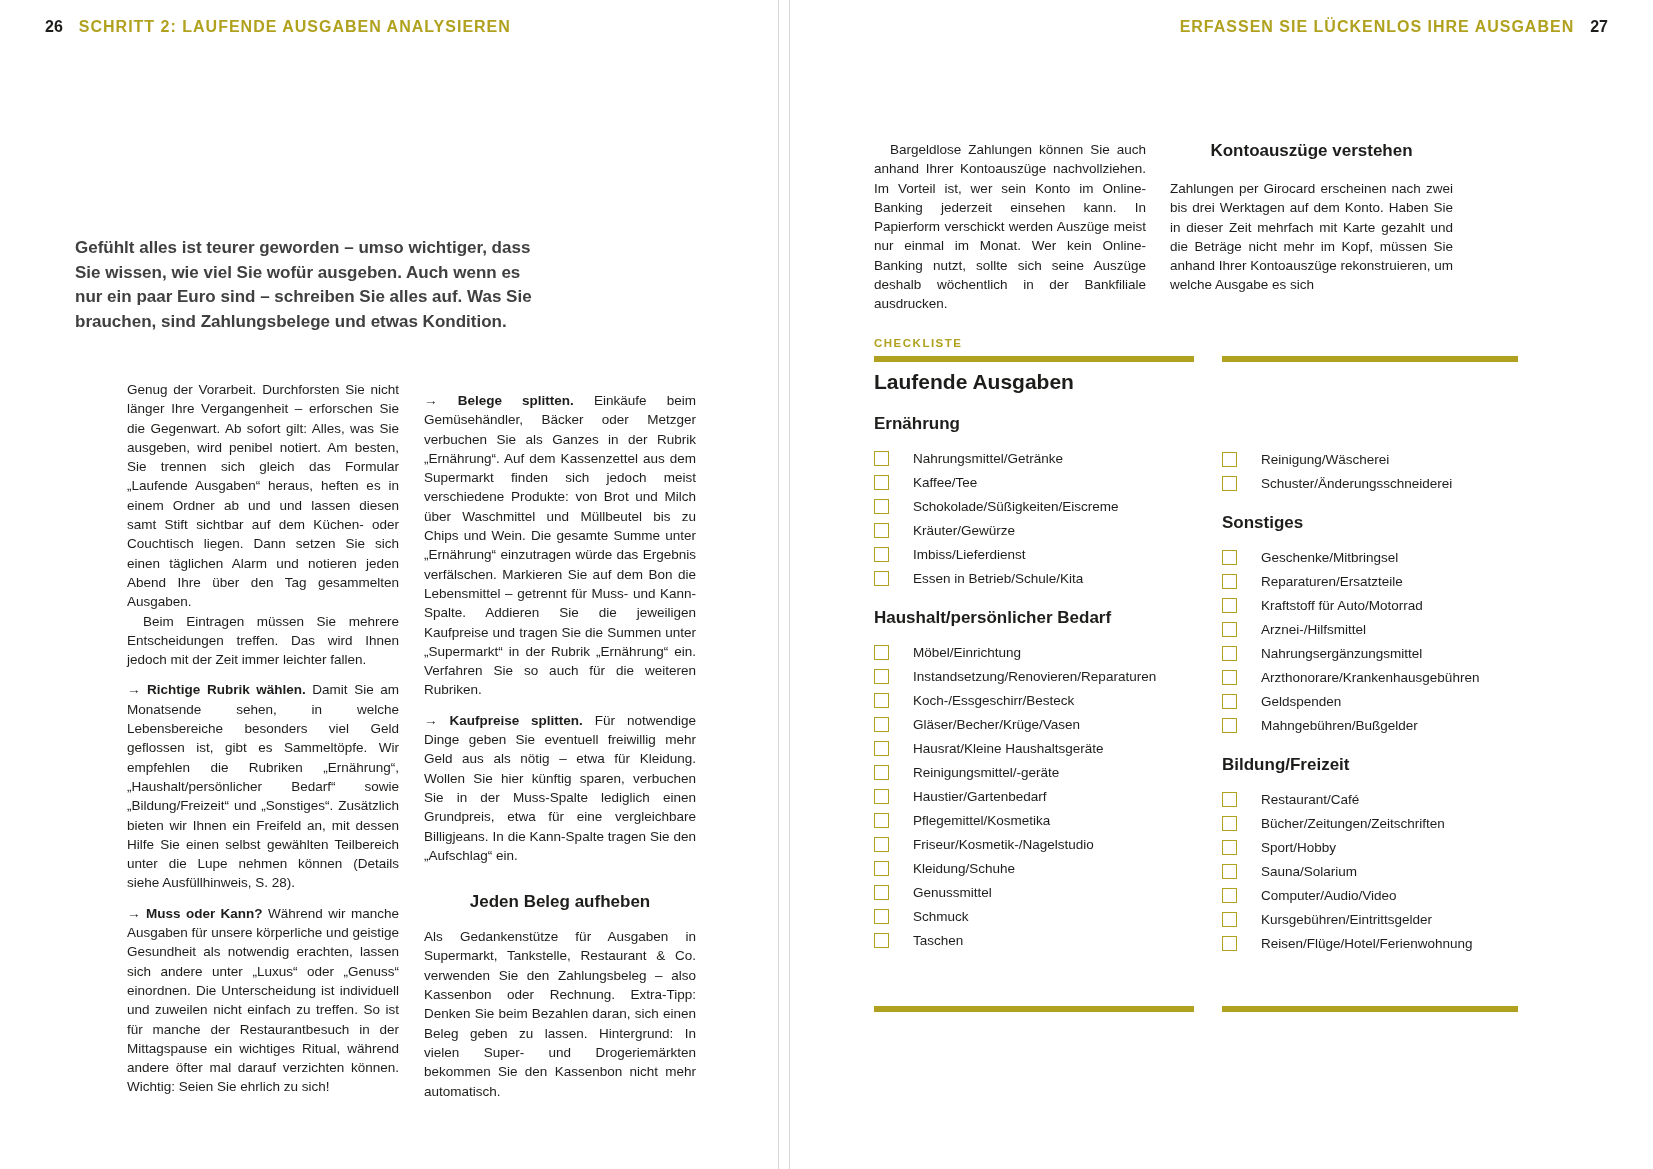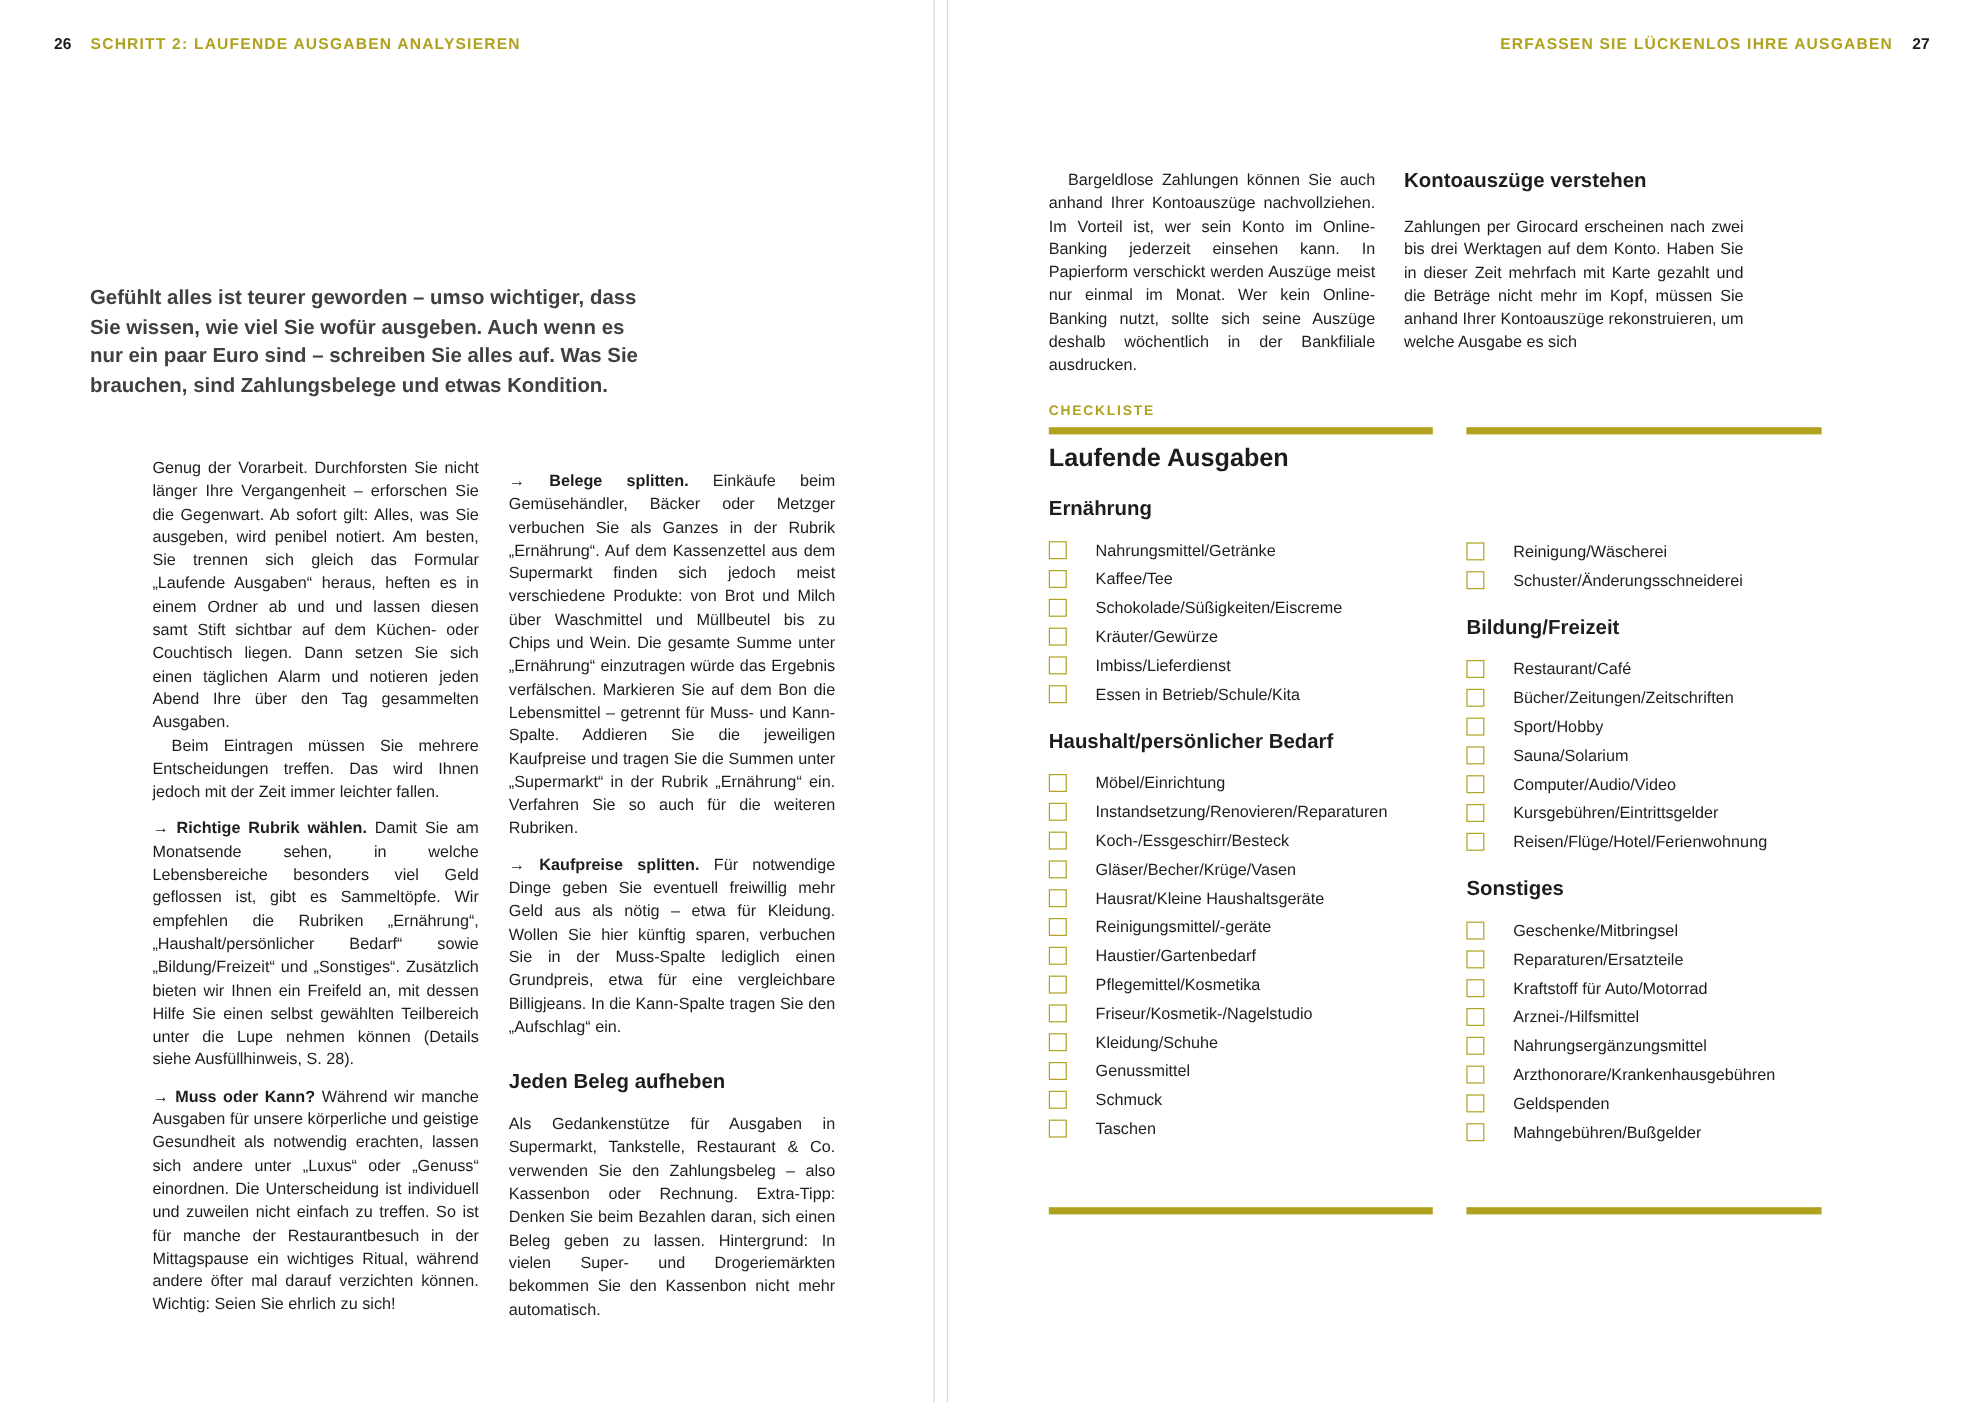--- a/index.html
+++ b/index.html
@@ -11,42 +11,42 @@
     font-family: "Liberation Sans", sans-serif;
     color: #1d1d1b;
     overflow: hidden;
   }
   .spine-line { position: absolute; top: 0; bottom: 0; width: 1px; background: #d8d8d8; }
   .page { position: absolute; top: 0; height: 1169px; }
   .page-left  { left: 0;   width: 778px; }
   .page-right { left: 790px; width: 863px; }
 
   
-  .running { position: absolute; top: 29px; display: flex; align-items: flex-start; gap: 16px;
-             font-size: 13px; font-weight: bold; letter-spacing: 1px; }
+  .running { position: absolute; top: 18px; display: flex; align-items: flex-start; gap: 16px;
+             font-size: 16px; font-weight: bold; letter-spacing: 1px; }
   .running .pgnum { color: #1d1d1b; letter-spacing: 0; }
   .running .rh-text { color: #b0a11e; }
 
   
   .main-title { position: absolute; left: 72px; top: 126px;
                 font-size: 38px; font-weight: bold; color: #b0a11e; line-height: 43px; }
   .lead-par { position: absolute; left: 75px; top: 236px; width: 470px;
               font-size: 17px; font-weight: bold; color: #404040; line-height: 24.5px; }
 
   .body-col { position: absolute; font-size: 13.5px; line-height: 19.3px; }
   .col-l1 { left: 127px; top: 380px; width: 272px; }
   .col-l2 { left: 424px; top: 380px; width: 272px; }
   .col-r1 { left: 84px;  top: 140px; width: 272px; }
   .col-r2 { left: 380px; top: 140px; width: 283px; }
 
   .body-p { margin: 0; text-align: justify; hyphens: auto; }
   .body-p.arrow { margin-top: 11px; }
   .body-p.indent { text-indent: 16px; }
   .lead-arrow, .lead-bold { font-weight: bold; }
-  .body-heading { font-size: 17px; font-weight: bold; margin: 26px 0 15px 0; line-height: 21px; }
+  .body-heading { font-size: 17px; font-weight: bold; margin: 26px 0 15px 0; line-height: 21px; text-align: center; }
   .body-heading.first { margin-top: 0; margin-bottom: 18px; }
 
   
   .check-label-small { position: absolute; left: 84px; top: 337px;
                        font-size: 11.5px; font-weight: bold; letter-spacing: 1.5px; color: #b0a11e; }
   .gold-bar { position: absolute; height: 6px; background: #b0a11e; }
   .bar-top-1 { left: 84px;  top: 356px; width: 320px; }
   .bar-top-2 { left: 432px; top: 356px; width: 296px; }
   .bar-bot-1 { left: 84px;  top: 1006px; width: 320px; }
   .bar-bot-2 { left: 432px; top: 1006px; width: 296px; }
@@ -199,20 +199,55 @@
         <div class="check-row">
           <span class="checkbox"></span>
           <span class="check-item-label">Reinigung/Wäscherei</span>
         </div>
         <div class="check-row">
           <span class="checkbox"></span>
           <span class="check-item-label">Schuster/Änderungsschneiderei</span>
         </div>
       </div>
       <div class="check-section">
+        <h3 class="check-heading">Sonstiges</h3>
+        <div class="check-row">
+          <span class="checkbox"></span>
+          <span class="check-item-label">Geschenke/Mitbringsel</span>
+        </div>
+        <div class="check-row">
+          <span class="checkbox"></span>
+          <span class="check-item-label">Reparaturen/Ersatzteile</span>
+        </div>
+        <div class="check-row">
+          <span class="checkbox"></span>
+          <span class="check-item-label">Kraftstoff für Auto/Motorrad</span>
+        </div>
+        <div class="check-row">
+          <span class="checkbox"></span>
+          <span class="check-item-label">Arznei-/Hilfsmittel</span>
+        </div>
+        <div class="check-row">
+          <span class="checkbox"></span>
+          <span class="check-item-label">Nahrungsergänzungsmittel</span>
+        </div>
+        <div class="check-row">
+          <span class="checkbox"></span>
+          <span class="check-item-label">Arzthonorare/Krankenhausgebühren</span>
+        </div>
+        <div class="check-row">
+          <span class="checkbox"></span>
+          <span class="check-item-label">Geldspenden</span>
+        </div>
+        <div class="check-row">
+          <span class="checkbox"></span>
+          <span class="check-item-label">Mahngebühren/Bußgelder</span>
+        </div>
+      </div>
+      <div class="check-section">
         <h3 class="check-heading">Bildung/Freizeit</h3>
         <div class="check-row">
           <span class="checkbox"></span>
           <span class="check-item-label">Restaurant/Café</span>
         </div>
         <div class="check-row">
           <span class="checkbox"></span>
           <span class="check-item-label">Bücher/Zeitungen/Zeitschriften</span>
         </div>
         <div class="check-row">
@@ -227,54 +262,19 @@
           <span class="checkbox"></span>
           <span class="check-item-label">Computer/Audio/Video</span>
         </div>
         <div class="check-row">
           <span class="checkbox"></span>
           <span class="check-item-label">Kursgebühren/Eintrittsgelder</span>
         </div>
         <div class="check-row">
           <span class="checkbox"></span>
           <span class="check-item-label">Reisen/Flüge/Hotel/Ferienwohnung</span>
-        </div>
-      </div>
-      <div class="check-section">
-        <h3 class="check-heading">Sonstiges</h3>
-        <div class="check-row">
-          <span class="checkbox"></span>
-          <span class="check-item-label">Geschenke/Mitbringsel</span>
-        </div>
-        <div class="check-row">
-          <span class="checkbox"></span>
-          <span class="check-item-label">Reparaturen/Ersatzteile</span>
-        </div>
-        <div class="check-row">
-          <span class="checkbox"></span>
-          <span class="check-item-label">Kraftstoff für Auto/Motorrad</span>
-        </div>
-        <div class="check-row">
-          <span class="checkbox"></span>
-          <span class="check-item-label">Arznei-/Hilfsmittel</span>
-        </div>
-        <div class="check-row">
-          <span class="checkbox"></span>
-          <span class="check-item-label">Nahrungsergänzungsmittel</span>
-        </div>
-        <div class="check-row">
-          <span class="checkbox"></span>
-          <span class="check-item-label">Arzthonorare/Krankenhausgebühren</span>
-        </div>
-        <div class="check-row">
-          <span class="checkbox"></span>
-          <span class="check-item-label">Geldspenden</span>
-        </div>
-        <div class="check-row">
-          <span class="checkbox"></span>
-          <span class="check-item-label">Mahngebühren/Bußgelder</span>
         </div>
       </div>
     </div>
 
   <div class="gold-bar bar-bot-1"></div>
   <div class="gold-bar bar-bot-2"></div>
 </div>
 
 </body></html>

